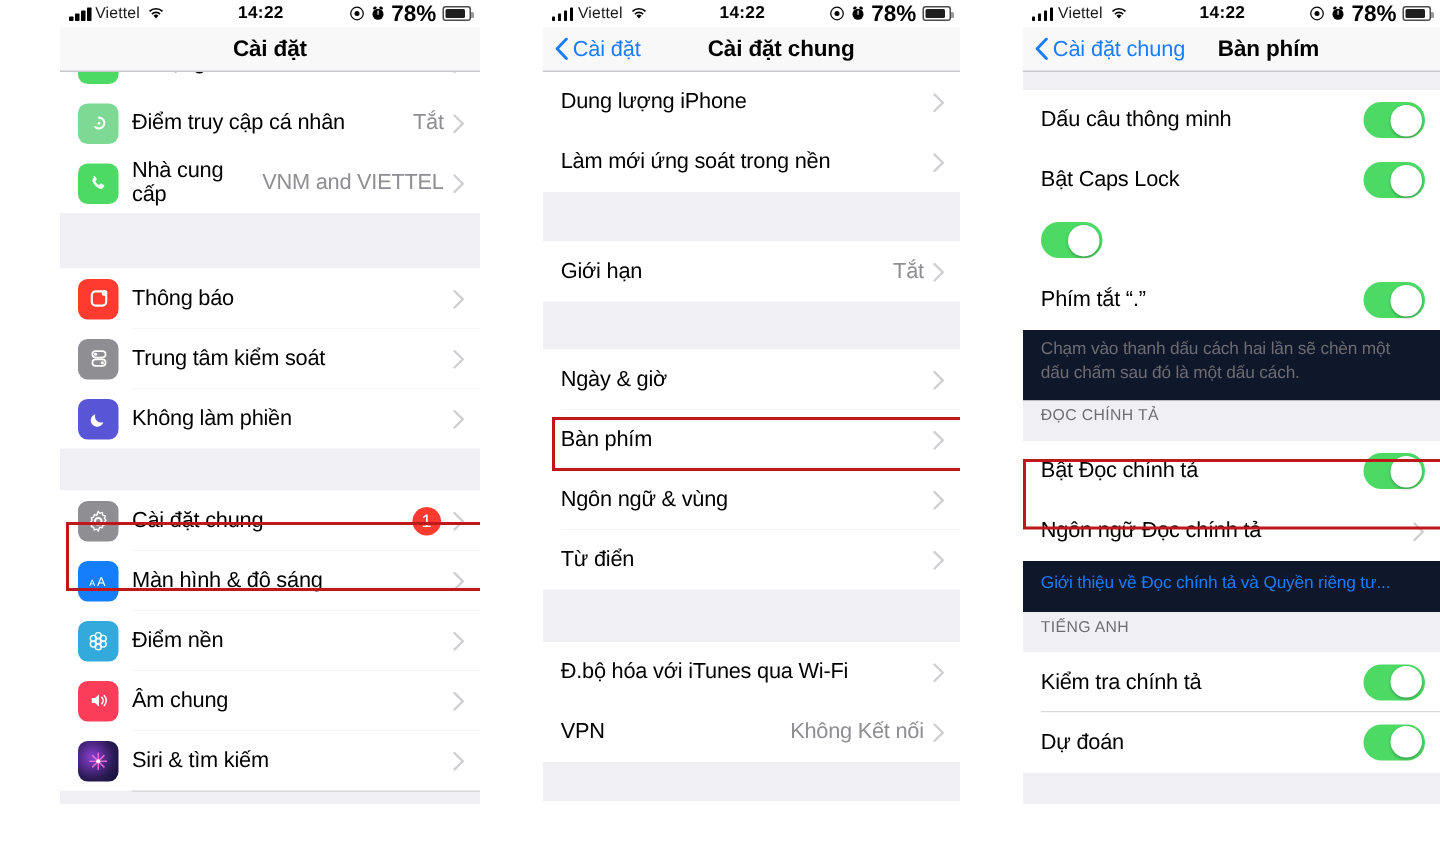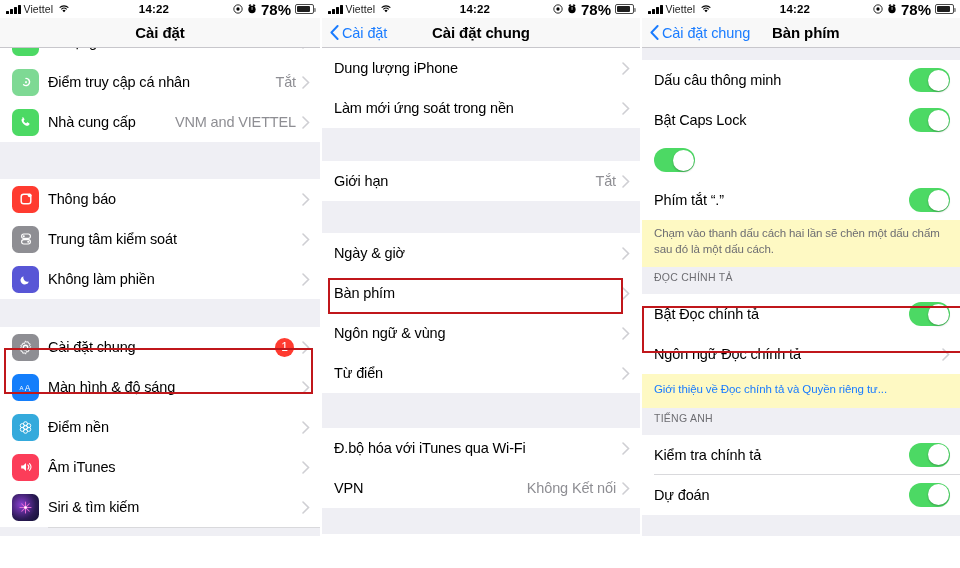--- a/index.html
+++ b/index.html
@@ -1,20 +1,20 @@
 <!DOCTYPE html>
 <html><head>
 <meta charset="utf-8">
 <style>
   * { box-sizing: border-box; margin:0; padding:0; }
   html,body { width:960px; height:568px; overflow:hidden; background:#fff; }
   body { font-family:"Liberation Sans", sans-serif; -webkit-font-smoothing:antialiased; }
 
   .screens { display:flex; width:960px; height:568px; }
-  .panel { width:320px; height:536px; position:relative; overflow:hidden; background:#efeff4; }
+  .panel { width:320px; height:536px; position:relative; overflow:hidden; background:#efeff4;margin-left:40px; }
   .panel + .panel { border-left:2px solid #ffffff; width:320px; }
 
   
   .statusbar {
     height:18px; background:#fff; display:flex; align-items:center;
     padding:0 6px; font-size:11px; font-weight:bold; color:#000;
     position:relative;
   }
   .sb-left { display:flex; align-items:center; gap:3px; }
   .sb-bars { display:flex; align-items:flex-end; gap:1.5px; height:9px; }
@@ -64,21 +64,21 @@
 
   
   .toggle { width:41px; height:24px; border-radius:13px; background:#4cd964; position:relative; flex:none; }
   .toggle i { position:absolute; top:1.5px; right:1.5px; width:21px; height:21px; border-radius:50%;
               background:#fff; box-shadow:0 1px 2px rgba(0,0,0,.28); }
   .row.sw { height:40px; }
 
   
   .sec-head { font-size:10.5px; color:#6d6d72; letter-spacing:.25px;
               padding:14px 12px 11px; background:#efeff4; text-transform:uppercase; }
-  .sec-foot { font-size:11.5px; color:#6d6d72; line-height:1.35; padding:6px 12px 10px; background:#fef9c3; letter-spacing:-.1px;}
+  .sec-foot { font-size:11.5px; color:#6d6d72; line-height:1.35; padding:6px 12px 10px; background:#0f172a; letter-spacing:-.1px;}
   .sec-foot.link { color:#1a7cff; padding-top:8px; }
 
   
   .hl { position:absolute; border:2.5px solid #c0171b; pointer-events:none; z-index:20; }
 
   .row-partial-top { height:14px; overflow:hidden; background:#fff; position:relative; }
   .row-partial-bottom { height:22px; overflow:hidden; background:#fff; position:relative; }
 </style>
 </head>
 <body>
@@ -262,21 +262,21 @@
           </svg>
         <div class="sep"></div>
       </div>
       <div class="row">
         <span class="appicon" style="background:#fc3d59">
           <svg viewBox="0 0 20 20" width="16" height="16">
               <path d="M4 8h2.6L10 5v10L6.6 12H4z" fill="#fff"></path>
               <path d="M12.4 7.4a3.8 3.8 0 0 1 0 5.2M14.4 5.8a6.3 6.3 0 0 1 0 8.4" fill="none" stroke="#fff" stroke-width="1.3" stroke-linecap="round"></path>
             </svg>
         </span>
-        <span class="label">Âm iTunes</span>
+        <span class="label">Âm chung</span>
         <svg class="chev" viewBox="0 0 8 13">
             <path d="M1 1l5.5 5.5L1 12" fill="none" stroke="#c7c7cc" stroke-width="1.6" stroke-linecap="round"></path>
           </svg>
         <div class="sep"></div>
       </div>
       <div class="row">
         <span class="appicon" style="background:radial-gradient(circle at 35% 40%, #8a3fd1 0%, #2b1a55 60%, #101030 100%)">
           <svg viewBox="0 0 20 20" width="17" height="17">
               <g stroke="#e46bd4" stroke-width="1.2" stroke-linecap="round">
                 <path d="M10 3.5v13"></path>

